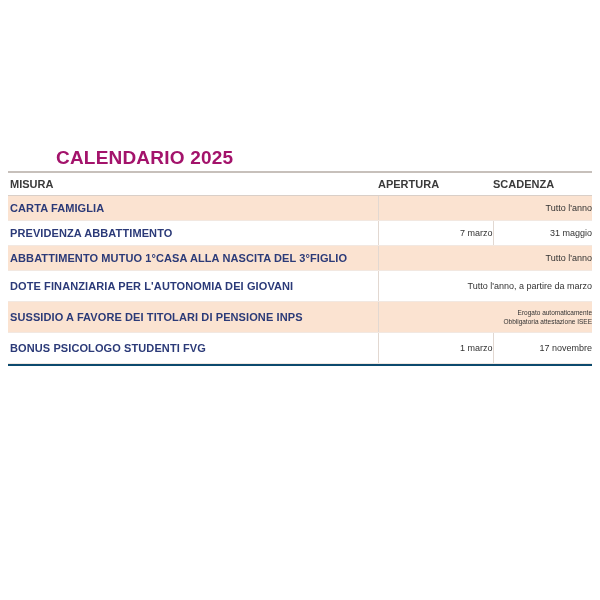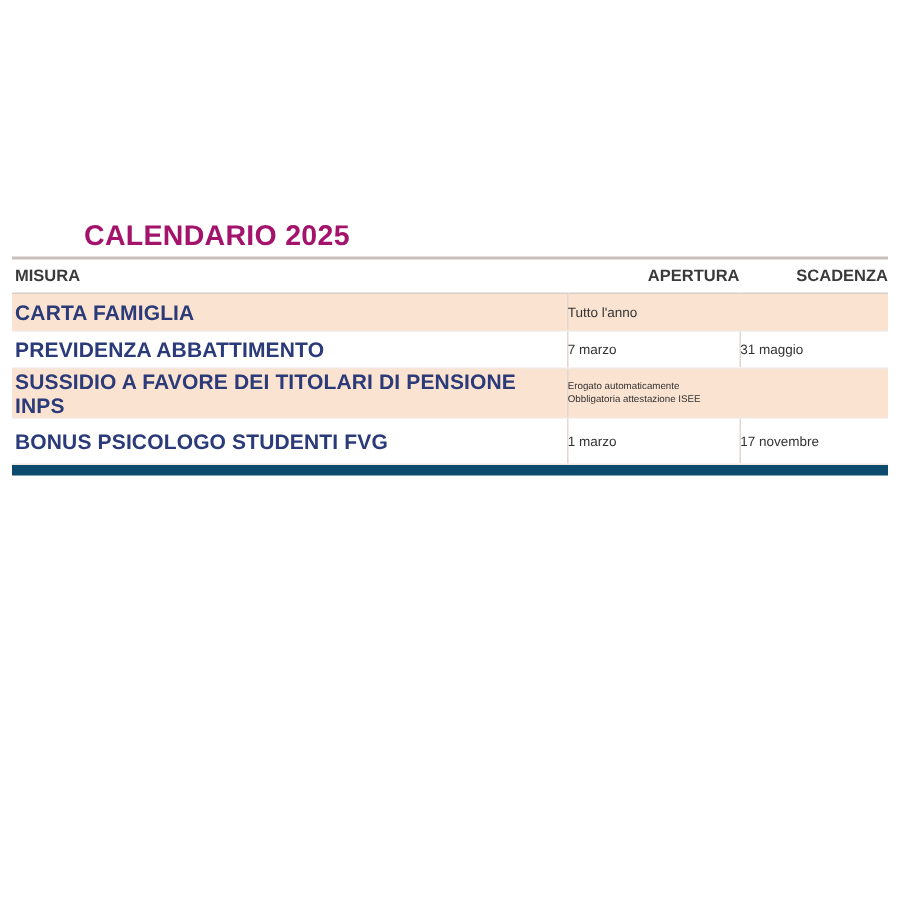--- a/index.html
+++ b/index.html
@@ -23,57 +23,57 @@
       color: #a3136b;
       letter-spacing: 0.2px;
       margin-left: 47px;
     }
     .table-wrap {
       position: absolute;
       left: 8px;
       top: 171px;
       width: 584px;
       border-top: 2px solid #c7c0bb;
-      border-bottom: 7px solid #0c4a6e;
+      border-bottom: 2px solid #0c4a6e;
     }
     table {
       width: 100%;
       border-collapse: collapse;
       table-layout: fixed;
     }
     th, td {
       padding: 0;
       height: 24px;
       vertical-align: middle;
-      font-size: 14px;
+      font-size: 11px;
     }
     col.c1 { width: 370px; }
     col.c2 { width: 115px; }
     col.c3 { width: 99px; }
     thead th {
       font-weight: bold;
       color: #3a3a3a;
       font-size: 11px;
       height: 22px;
       border-bottom: 1px solid #d9cfc8;
     }
     thead th.misura {
       text-align: left;
       padding-left: 2px;
     }
-    thead th.center { text-align: right; }
+    thead th.center { text-align: left; }
     tbody td.label {
       text-align: left;
       padding-left: 2px;
       color: #2b3a78;
       font-weight: bold;
       letter-spacing: 0.1px;
     }
     tbody td.val {
-      text-align: left;
+      text-align: right;
       color: #333333;
       font-size: 9px;
     }
     tbody td.small {
       font-size: 6.5px;
       line-height: 9px;
     }
     tbody tr.shaded td { background: #fbe3d1; }
     tbody tr.plain td { background: #ffffff; }
     tbody td.sep-left { border-left: 1px solid #e2d8d1; }
@@ -102,20 +102,28 @@
     <tbody>
       <tr class="shaded">
         <td class="label">CARTA FAMIGLIA</td>
         <td class="val sep-left" colspan="2">Tutto l'anno</td>
       </tr>
       <tr class="plain">
         <td class="label">PREVIDENZA ABBATTIMENTO</td>
         <td class="val sep-left">7 marzo</td>
         <td class="val sep-left">31 maggio</td>
       </tr>
+      <tr class="shaded">
+        <td class="label">ABBATTIMENTO MUTUO 1°CASA ALLA NASCITA DEL 3°FIGLIO</td>
+        <td class="val sep-left" colspan="2">Tutto l'anno</td>
+      </tr>
+      <tr class="plain tall">
+        <td class="label">DOTE FINANZIARIA PER L'AUTONOMIA DEI GIOVANI</td>
+        <td class="val sep-left" colspan="2">Tutto l'anno, a partire da marzo</td>
+      </tr>
       <tr class="shaded tall">
         <td class="label">SUSSIDIO A FAVORE DEI TITOLARI DI PENSIONE INPS</td>
         <td class="val small sep-left" colspan="2">
           <div>Erogato automaticamente</div>
           <div>Obbligatoria attestazione ISEE</div>
         </td>
       </tr>
       <tr class="plain tall">
         <td class="label">BONUS PSICOLOGO STUDENTI FVG</td>
         <td class="val sep-left">1 marzo</td>

